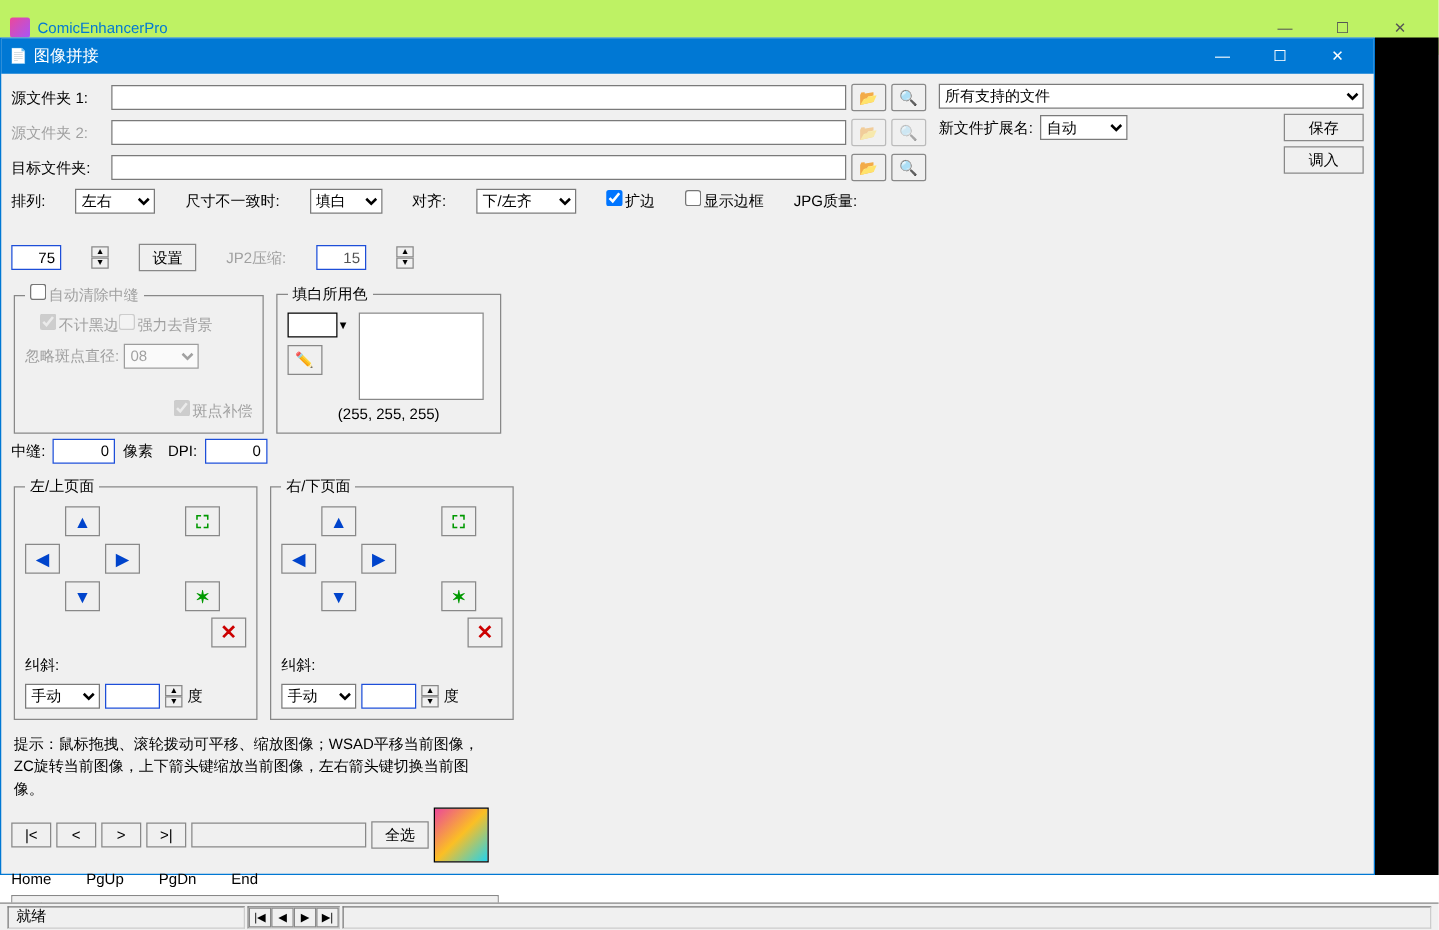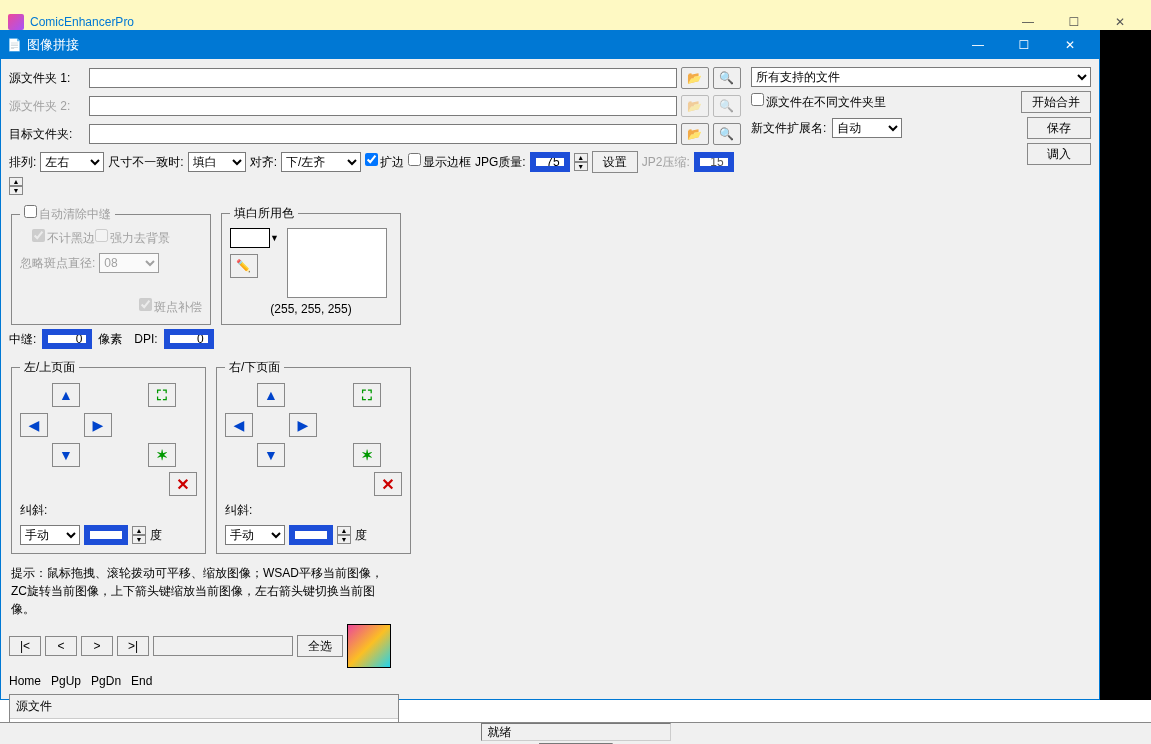--- a/index.html
+++ b/index.html
@@ -1,33 +1,33 @@
 <!DOCTYPE html>
 <html><head>
 <meta charset="utf-8">
 <style>
 * { box-sizing: border-box; margin: 0; padding: 0; font-family: "Microsoft YaHei", "SimSun", sans-serif; font-size: 12px; }
 body { background: #fff; width: 1151px; height: 744px; overflow: hidden; position: relative; }
-.outer-titlebar { height: 44px; background: #fef9c3; border-bottom: 1px solid #e0e0e0; display: flex; align-items: center; padding: 0 8px; }
+.outer-titlebar { height: 44px; background: #bef264; border-bottom: 1px solid #e0e0e0; display: flex; align-items: center; padding: 0 8px; }
 .outer-titlebar .icon { width: 16px; height: 16px; margin-right: 6px; background: linear-gradient(135deg,#ec4899,#a855f7); border-radius: 2px; }
 .outer-titlebar .title { color: #0078d4; flex: 1; }
 .win-ctrls { display: flex; }
 .win-btn { width: 46px; height: 30px; display: flex; align-items: center; justify-content: center; color: #555; cursor: pointer; }
 .inner-window { position: absolute; top: 30px; left: 0; width: 1100px; height: 670px; background: #f0f0f0; border: 1px solid #0078d4; }
 .inner-titlebar { height: 28px; background: #0078d4; color: #fff; display: flex; align-items: center; padding: 0 6px; }
 .inner-titlebar .iicon { width: 16px; height: 16px; margin-right: 4px; display:inline-flex;align-items:center;justify-content:center;}
 .inner-titlebar .title { flex: 1; font-size: 13px; }
 .inner-ctrls { display: flex; }
 .inner-btn { width: 46px; height: 28px; display: flex; align-items: center; justify-content: center; color: #fff; cursor: pointer; }
 .content { position: relative; padding: 8px; }
 .row { display: flex; align-items: center; margin-bottom: 6px; gap: 4px; }
 .lbl { display: inline-block; }
 .lbl.disabled { color: #a0a0a0; }
 input[type=text].wide { flex: 1; height: 20px; border: 1px solid #7a7a7a; background: #fff; padding: 0 4px; }
-input[type=text].small { width: 50px; height: 20px; border: 6px solid #1d4ed8; background: #fff; padding: 0 4px; text-align: right; }
+input[type=text].small { width: 50px; height: 20px; border: 1px solid #1d4ed8; background: #fff; padding: 0 4px; text-align: right; }
 .icon-btn { width: 28px; height: 22px; border: 1px solid #888; background: #f0f0f0; display: inline-flex; align-items: center; justify-content: center; cursor: pointer; border-radius: 2px;}
 .icon-btn.disabled { opacity: 0.5; }
 select { height: 20px; border: 1px solid #7a7a7a; background: #fff; }
 input[type=checkbox] { margin-right: 2px; }
 .btn { height: 22px; padding: 0 10px; border: 1px solid #888; background: #f0f0f0; cursor: pointer; min-width: 64px; }
 .right-panel { position: absolute; right: 8px; top: 8px; width: 340px; }
 .rp-row { display: flex; align-items: center; gap: 6px; margin-bottom: 4px; }
 .left-col { flex: 1; padding-right: 350px; }
 fieldset { border: 1px solid #888; padding: 6px 8px 8px 8px; margin: 4px 2px; }
 legend { padding: 0 4px; margin-top: 12px; }
@@ -37,21 +37,21 @@
 .nav-btns { display: flex; gap: 4px; }
 .nav-btn { width: 32px; height: 20px; border: 1px solid #888; background: #f0f0f0; cursor: pointer; display:inline-flex;align-items:center;justify-content:center;}
 .thumb { width: 44px; height: 44px; background: linear-gradient(135deg,#ec4899,#fbbf24,#22d3ee); border: 1px solid #000; }
 .filelist { border: 1px solid #888; background: #fff; }
 .filelist-header { background: #f0f0f0; border-bottom: 1px solid #ccc; padding: 3px 6px; }
 .filelist-body { height: 72px; }
 .hint { line-height: 1.5; margin: 6px 2px; max-width: 380px; }
 .color-swatch { width: 40px; height: 20px; background: #fff; border: 1px solid #000; display: inline-block; }
 .big-swatch { width: 100px; height: 70px; background: #fff; border: 1px solid #888; display:flex;align-items:flex-end;justify-content:center;padding-bottom:4px;}
 .black-strip { position: absolute; top: 30px; right: 0; width: 51px; height: 670px; background: #000; }
-.status-bar { position: absolute; bottom: 0; left: 0; width: 1151px; height: 22px; background: #f0f0f0; border-top: 1px solid #888; display: flex; align-items: center; padding: 0 6px; gap: 2px; flex-direction: column;}
+.status-bar { position: absolute; bottom: 0; left: 0; width: 1151px; height: 22px; background: #f0f0f0; border-top: 1px solid #888; display: flex; align-items: center; padding: 0 6px; gap: 2px;}
 .status-seg { border: 1px inset #ccc; height: 18px; padding: 0 6px; display:flex;align-items:center; }
 .pager-btns { display: flex; }
 .pager-btn { width: 18px; height: 16px; border: 1px solid #888; background: #f0f0f0; display:inline-flex;align-items:center;justify-content:center;font-size:9px;cursor:pointer;}
 .page-grid { display:grid; grid-template-columns: 28px 28px 28px 28px 28px; grid-template-rows: 26px 26px 26px; gap:4px; width:170px;}
 .grid-cell { display:flex;align-items:center;justify-content:center; }
 .x-red { color:#cc0000;font-weight:bold;font-size:16px;}
 .arr-green { color:#009900;font-weight:bold;font-size:14px;}
 .arr-blue { color:#0044cc;font-size:14px;}
 .spinner { display:inline-flex;flex-direction:column; }
 .spinner div { width:14px;height:9px;border:1px solid #888;background:#f0f0f0;font-size:7px;display:flex;align-items:center;justify-content:center;cursor:pointer;}
@@ -98,21 +98,21 @@
         <button class="icon-btn disabled">📂</button>
         <button class="icon-btn disabled">🔍</button>
       </div>
       <div class="row">
         <span class="lbl" style="width:76px">目标文件夹:</span>
         <input type="text" class="wide" style="">
         <button class="icon-btn">📂</button>
         <button class="icon-btn">🔍</button>
       </div>
 
-      <div class="row" style="flex-wrap:wrap;gap:4px;">
+      <div class="row" style="flex-wrap:wrap;gap:24px;">
         <span class="lbl">排列:</span>
         <select style="width:64px"><option>左右</option></select>
         <span class="lbl">尺寸不一致时:</span>
         <select style="width:58px"><option>填白</option></select>
         <span class="lbl">对齐:</span>
         <select style="width:80px"><option>下/左齐</option></select>
         <label><input type="checkbox" checked="" style=""><span>扩边</span></label>
         <label><input type="checkbox" style=""><span>显示边框</span></label>
         <span class="lbl">JPG质量:</span>
         <input type="text" class="small" style="width: 40px;" value="75">
@@ -273,42 +273,37 @@
         <div class="nav-btns">
           <button class="nav-btn">|&lt;</button>
           <button class="nav-btn">&lt;</button>
           <button class="nav-btn">&gt;</button>
           <button class="nav-btn">&gt;|</button>
         </div>
         <input type="text" style="flex: 1 1 0%; height: 20px; border: 1px solid rgb(136, 136, 136); background: rgb(240, 240, 240); max-width: 140px;" disabled="">
         <button class="btn" style="min-width:46px">全选</button>
         <div class="thumb"></div>
       </div>
-      <div class="row" style="gap:10px;font-family:monospace;">
+      <div class="row" style="gap:28px;font-family:monospace;">
         <span>Home</span>
         <span>PgUp</span>
         <span>PgDn</span>
         <span>End</span>
       </div>
 
       <div class="filelist" style="max-width:390px;">
         <div class="filelist-header">源文件</div>
         <div class="filelist-body"></div>
       </div>
     </div>
 
     <div class="right-panel">
       <div class="rp-row">
           <select style="flex:1"><option>所有支持的文件</option></select>
         </div>
-      <div class="rp-row">
-        <label><input type="checkbox" style=""><span>源文件在不同文件夹里</span></label>
-        <div style="flex:1"></div>
-        <button class="btn">开始合并</button>
-      </div>
       <div class="rp-row">
         <span class="lbl">新文件扩展名:</span>
         <select style="width:70px"><option>自动</option></select>
         <div style="flex:1"></div>
         <button class="btn">保存</button>
       </div>
       <div class="rp-row" style="justify-content:flex-end;">
         <button class="btn">调入</button>
       </div>
     </div>

